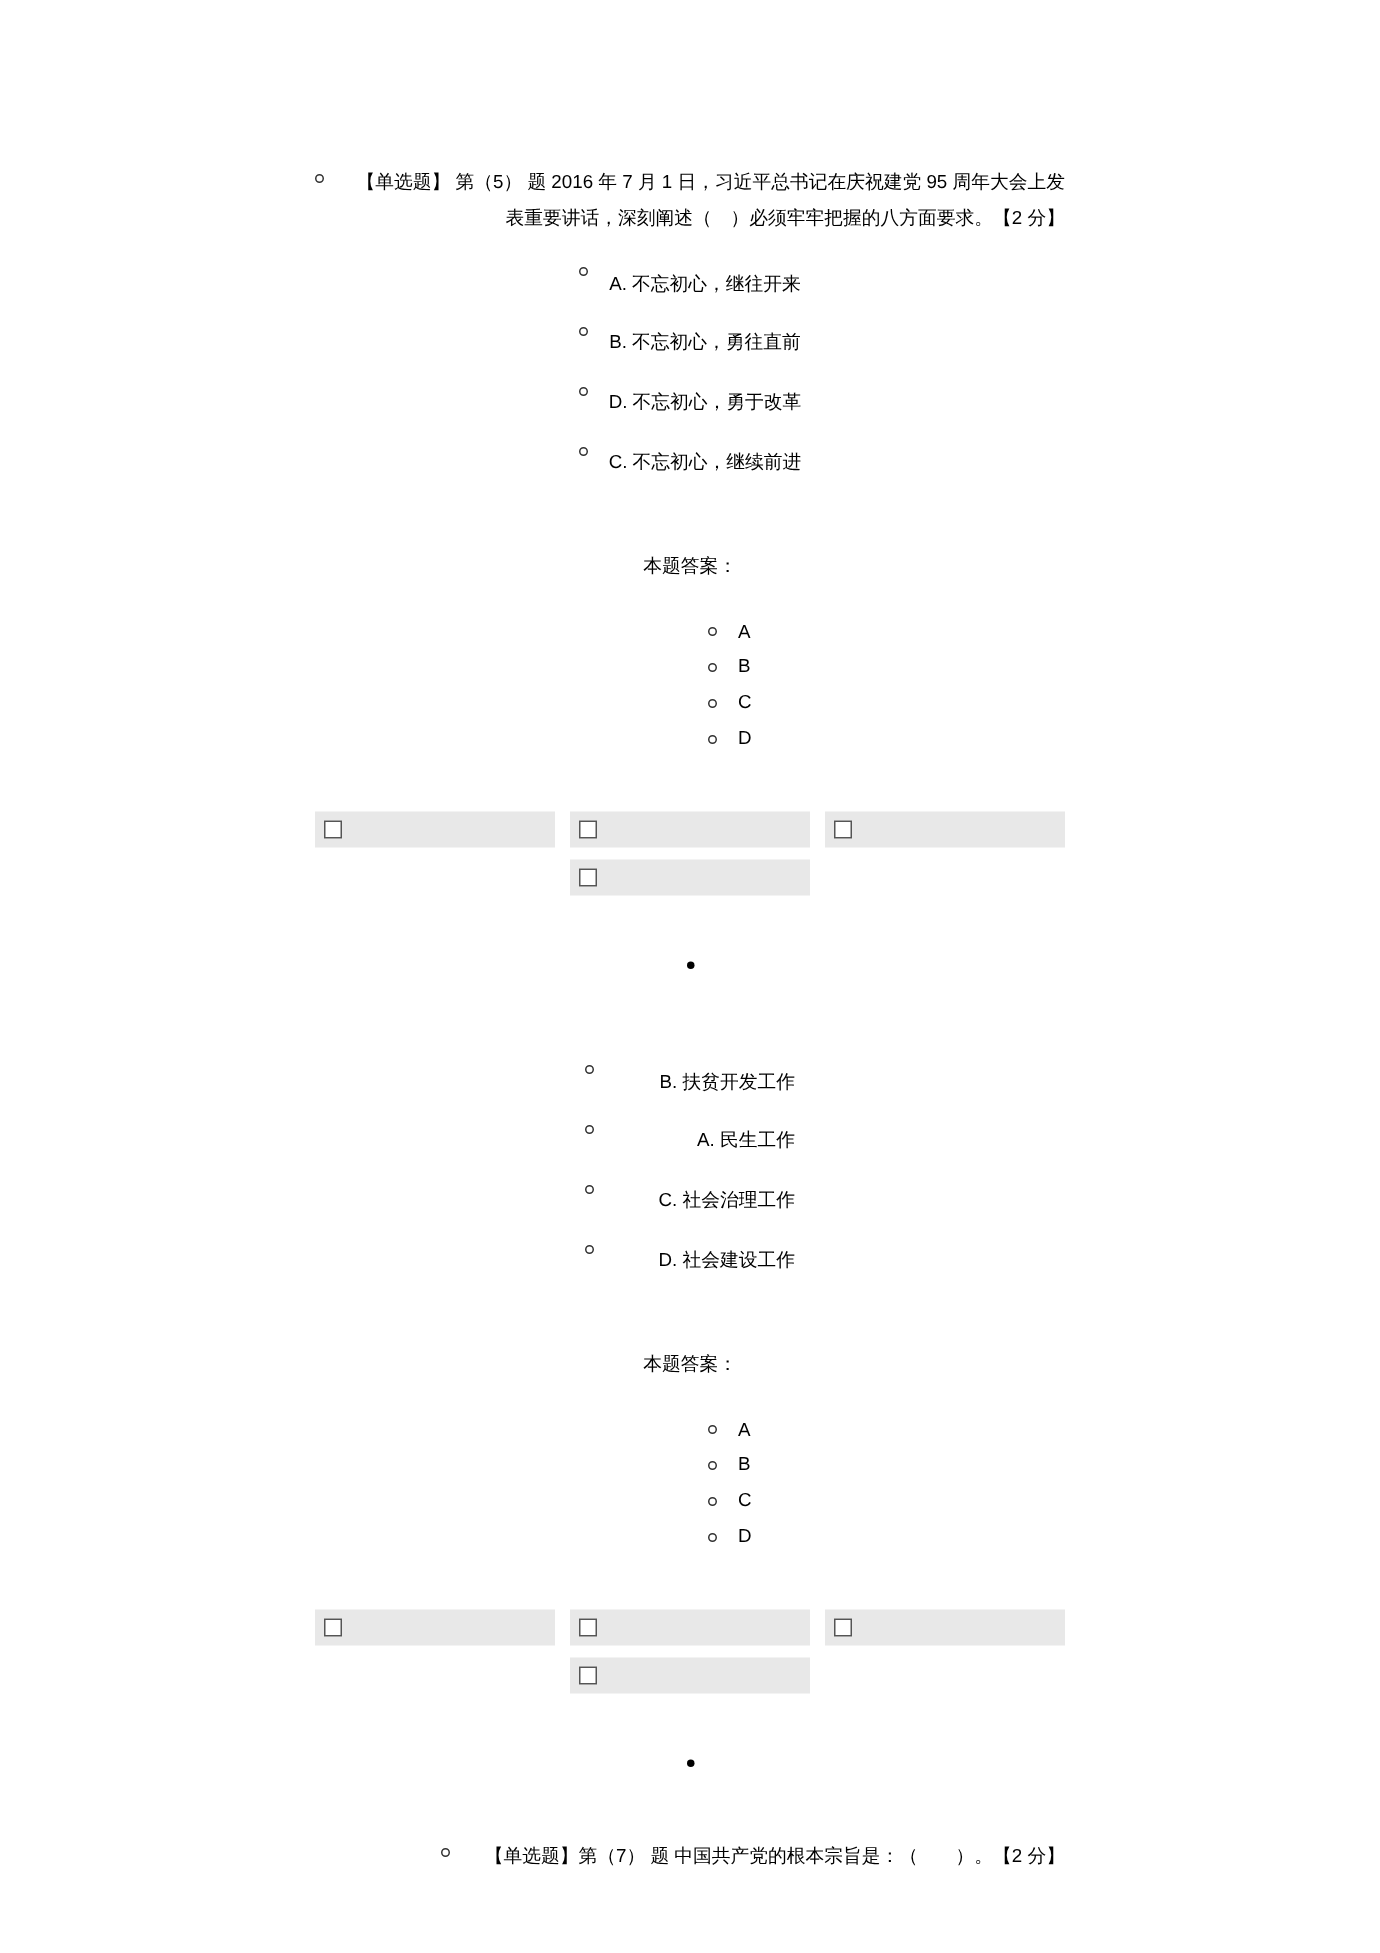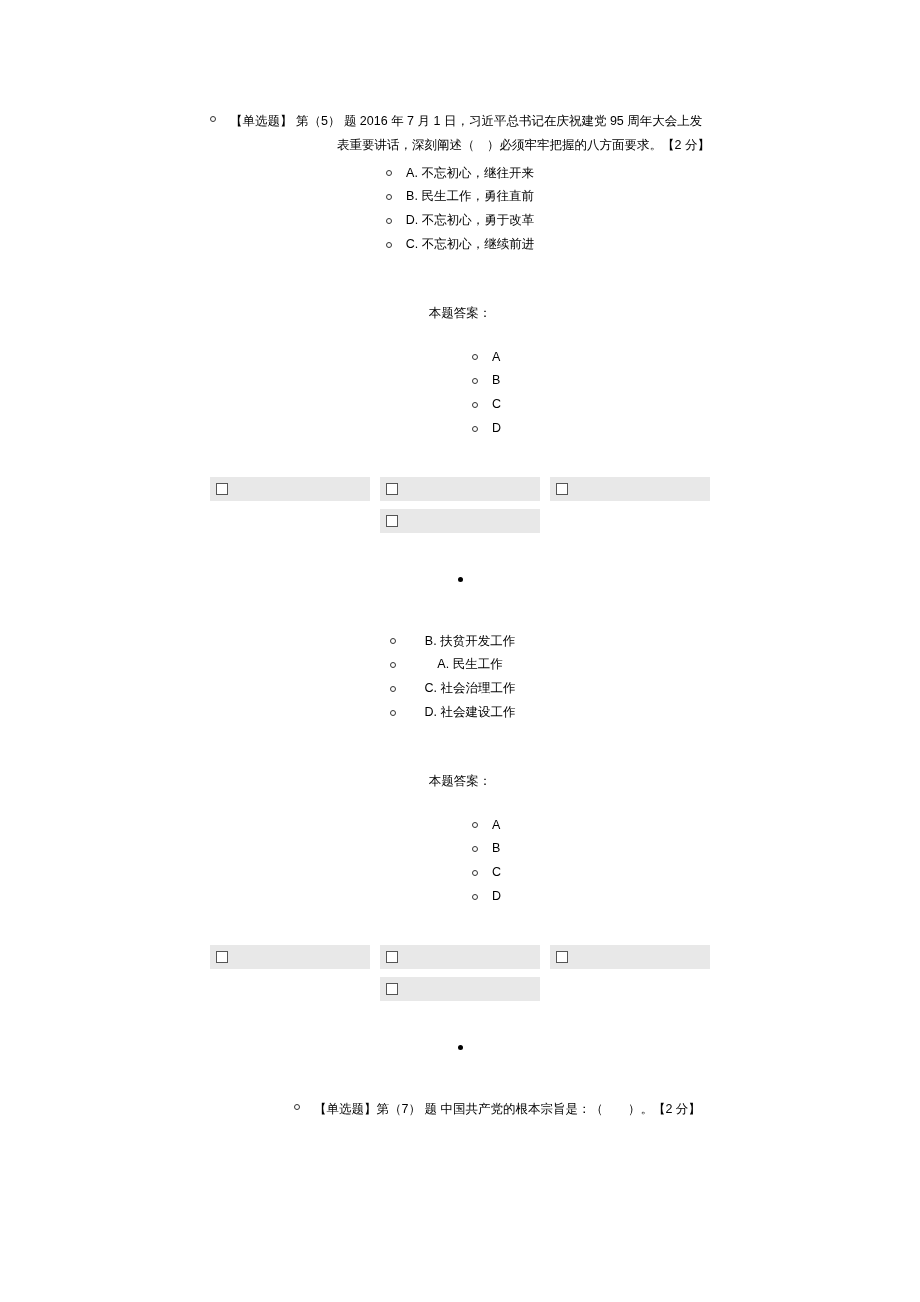--- a/index.html
+++ b/index.html
@@ -25,31 +25,31 @@
     margin-top: 6px;
     margin-right: 14px;
   }
   .disc-solid {
     width: 5px; height: 5px;
     background: #000;
     border-radius: 50%;
     margin: 0 auto;
   }
   .q-text { flex: 1; line-height: 1.9; }
-  .q-text .line1 { text-align: left; }
+  .q-text .line1 { text-align: right; }
   .q-text .line2 { text-align: right; }
   .options { margin: 4px 0 0 0; }
   .opt-row {
     display: flex;
     align-items: center;
     justify-content: center;
     line-height: 1.9;
   }
   .opt-row .disc { margin-top: 0; }
-  .opt-text { min-width: 120px; text-align: center; }
+  .opt-text { min-width: 120px; text-align: right; margin-top: 16px; }
   .answer-label {
     text-align: center;
     margin: 48px 0 24px 0;
   }
   .answer-list { margin-bottom: 36px; }
   .ans-row {
     display: flex;
     align-items: center;
     justify-content: center;
     line-height: 1.9;
@@ -103,21 +103,21 @@
       <div class="line2">表重要讲话，深刻阐述（　）必须牢牢把握的八方面要求。【2 分】</div>
     </div>
   </div>
   <div class="options">
     <div class="opt-row">
       <div class="disc"></div>
       <div class="opt-text">A.  不忘初心，继往开来</div>
     </div>
     <div class="opt-row">
       <div class="disc"></div>
-      <div class="opt-text">B.  民生工作，勇往直前</div>
+      <div class="opt-text">B.  不忘初心，勇往直前</div>
     </div>
     <div class="opt-row">
       <div class="disc"></div>
       <div class="opt-text">D.  不忘初心，勇于改革</div>
     </div>
     <div class="opt-row">
       <div class="disc"></div>
       <div class="opt-text">C.  不忘初心，继续前进</div>
     </div>
   </div>

